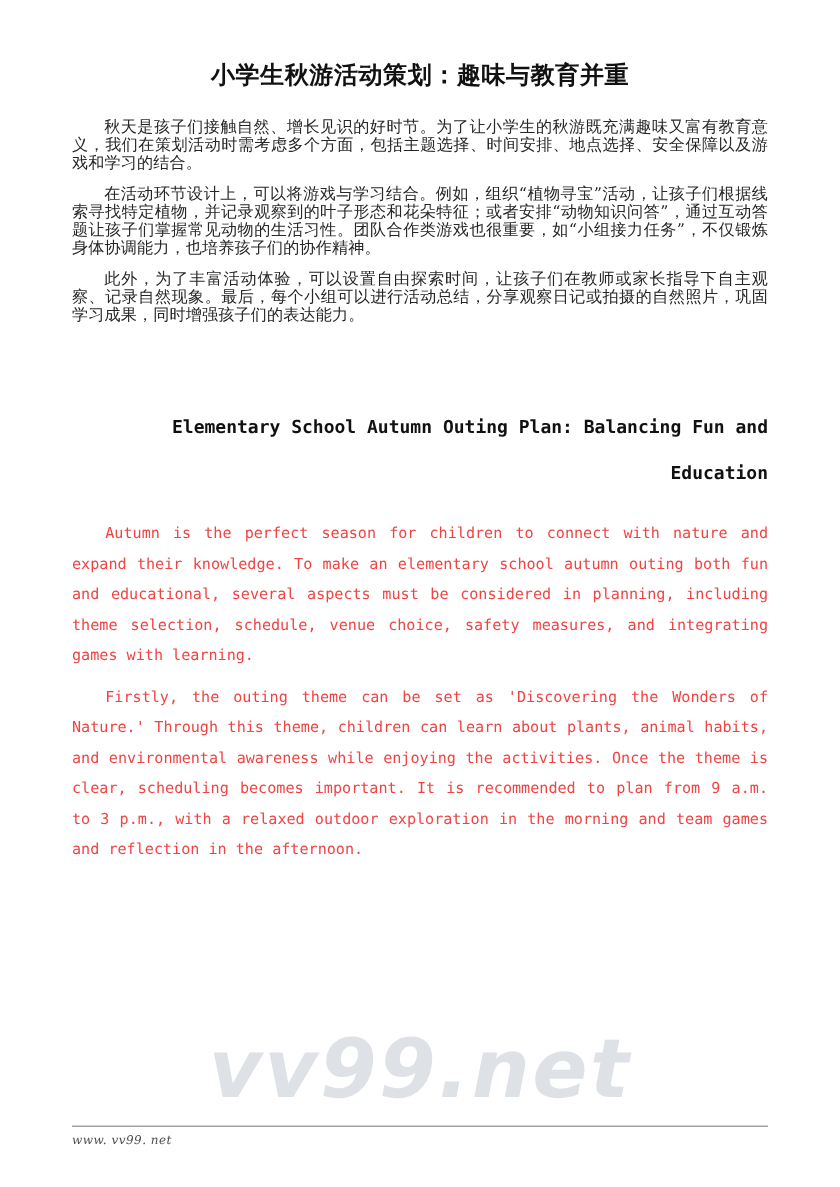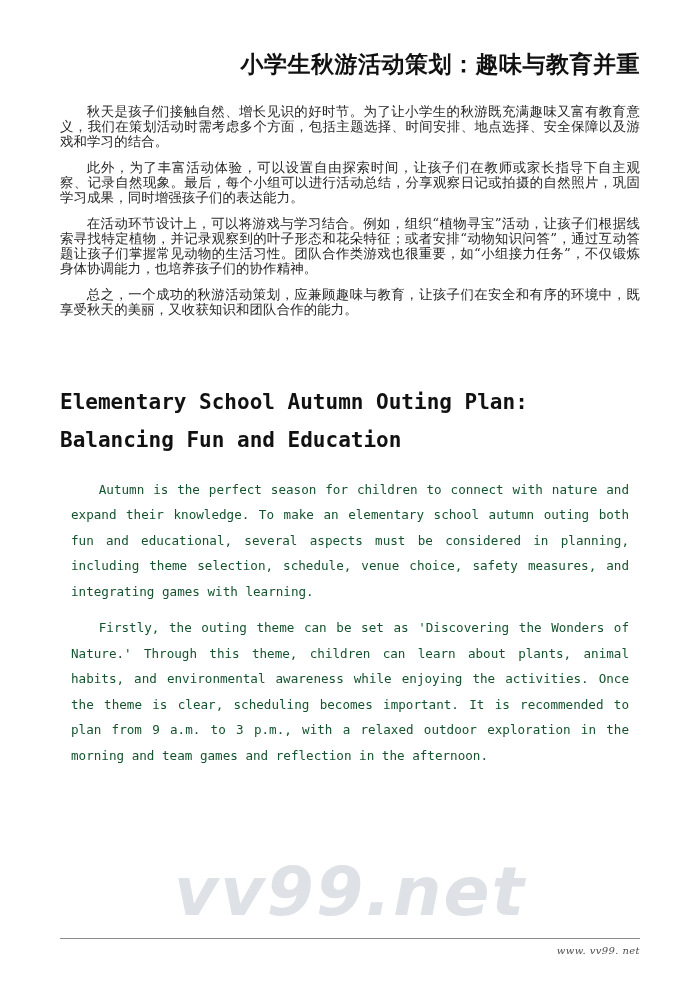--- a/index.html
+++ b/index.html
@@ -45,24 +45,24 @@
   
   .content {
     position: relative;
     z-index: 2;
     padding: 0 60px;
     box-sizing: border-box;
   }
 
   
   .cn-title {
-    text-align: right;
+    text-align: center;
     font-family: "DejaVu Sans", "Liberation Sans", sans-serif;
     font-weight: bold;
-    font-size: 23px;
+    font-size: 20px;
     letter-spacing: 0.5px;
     color: #111111;
     margin: 0;
     padding-top: 47px;
     line-height: 1.5;
   }
 
   .cn-para {
     font-family: "DejaVu Serif", "Liberation Serif", serif;
     font-size: 13.4px;
@@ -73,39 +73,39 @@
     margin: 0;
     color: #262626;
     letter-spacing: 0.15px;
   }
 
   .cn-para.first { margin-top: 22px; }
   .cn-para + .cn-para { margin-top: 11px; }
 
   
   .en-title {
-    text-align: left;
+    text-align: right;
     font-family: "DejaVu Sans Mono", "Liberation Mono", monospace;
     font-weight: bold;
-    font-size: 21px;
+    font-size: 15px;
     line-height: 38px;
     color: #111111;
     margin: 0;
     padding-top: 66px;
     letter-spacing: 0px;
   }
 
   .en-para {
     font-family: "DejaVu Sans Mono", "Liberation Mono", monospace;
     font-size: 12.6px;
     line-height: 25.5px;
     text-align: justify;
     text-indent: 2.2em;
-    margin: 11px;
-    color: #14532d;
+    margin: 0;
+    color: #ef4444;
   }
 
   .en-para.first { margin-top: 18px; }
   .en-para + .en-para { margin-top: 9px; }
 
   
   .footer {
     position: absolute;
     left: 60px;
     right: 60px;
@@ -114,21 +114,21 @@
   }
 
   .footer-rule {
     border: 0;
     border-top: 1px solid #8c8c8c;
     margin: 0 0 6px 0;
     height: 0;
   }
 
   .footer-url {
-    text-align: right;
+    text-align: left;
     font-family: "DejaVu Serif", "Liberation Serif", serif;
     font-style: italic;
     font-size: 10px;
     color: #4d4d4d;
     letter-spacing: 0.4px;
   }
 </style>
 </head>
 <body>
 
@@ -137,25 +137,24 @@
   <div class="watermark">vv99.net</div>
 
   <div class="content">
 
     <h1 class="cn-title">小学生秋游活动策划：趣味与教育并重</h1>
 
     <p class="cn-para first">秋天是孩子们接触自然、增长见识的好时节。为了让小学生的秋游既充满趣味又富有教育意义，我们在策划活动时需考虑多个方面，包括主题选择、时间安排、地点选择、安全保障以及游戏和学习的结合。</p>
 
 
 
+    <p class="cn-para">在活动环节设计上，可以将游戏与学习结合。例如，组织“植物寻宝”活动，让孩子们根据线索寻找特定植物，并记录观察到的叶子形态和花朵特征；或者安排“动物知识问答”，通过互动答题让孩子们掌握常见动物的生活习性。团队合作类游戏也很重要，如“小组接力任务”，不仅锻炼身体协调能力，也培养孩子们的协作精神。</p>
+
     <p class="cn-para">此外，为了丰富活动体验，可以设置自由探索时间，让孩子们在教师或家长指导下自主观察、记录自然现象。最后，每个小组可以进行活动总结，分享观察日记或拍摄的自然照片，巩固学习成果，同时增强孩子们的表达能力。</p>
 
-    <p class="cn-para">在活动环节设计上，可以将游戏与学习结合。例如，组织“植物寻宝”活动，让孩子们根据线索寻找特定植物，并记录观察到的叶子形态和花朵特征；或者安排“动物知识问答”，通过互动答题让孩子们掌握常见动物的生活习性。团队合作类游戏也很重要，如“小组接力任务”，不仅锻炼身体协调能力，也培养孩子们的协作精神。</p>
-
-    <p class="cn-para">总之，一个成功的秋游活动策划，应兼顾趣味与教育，让孩子们在安全和有序的环境中，既享受秋天的美丽，又收获知识和团队合作的能力。</p>
 
     <h1 class="en-title">Elementary School Autumn Outing Plan: Balancing Fun and Education</h1>
 
     <p class="en-para first">Autumn is the perfect season for children to connect with nature and expand their knowledge. To make an elementary school autumn outing both fun and educational, several aspects must be considered in planning, including theme selection, schedule, venue choice, safety measures, and integrating games with learning.</p>
 
     <p class="en-para">Firstly, the outing theme can be set as 'Discovering the Wonders of Nature.' Through this theme, children can learn about plants, animal habits, and environmental awareness while enjoying the activities. Once the theme is clear, scheduling becomes important. It is recommended to plan from 9 a.m. to 3 p.m., with a relaxed outdoor exploration in the morning and team games and reflection in the afternoon.</p>
 
   </div>
 
   <div class="footer">

